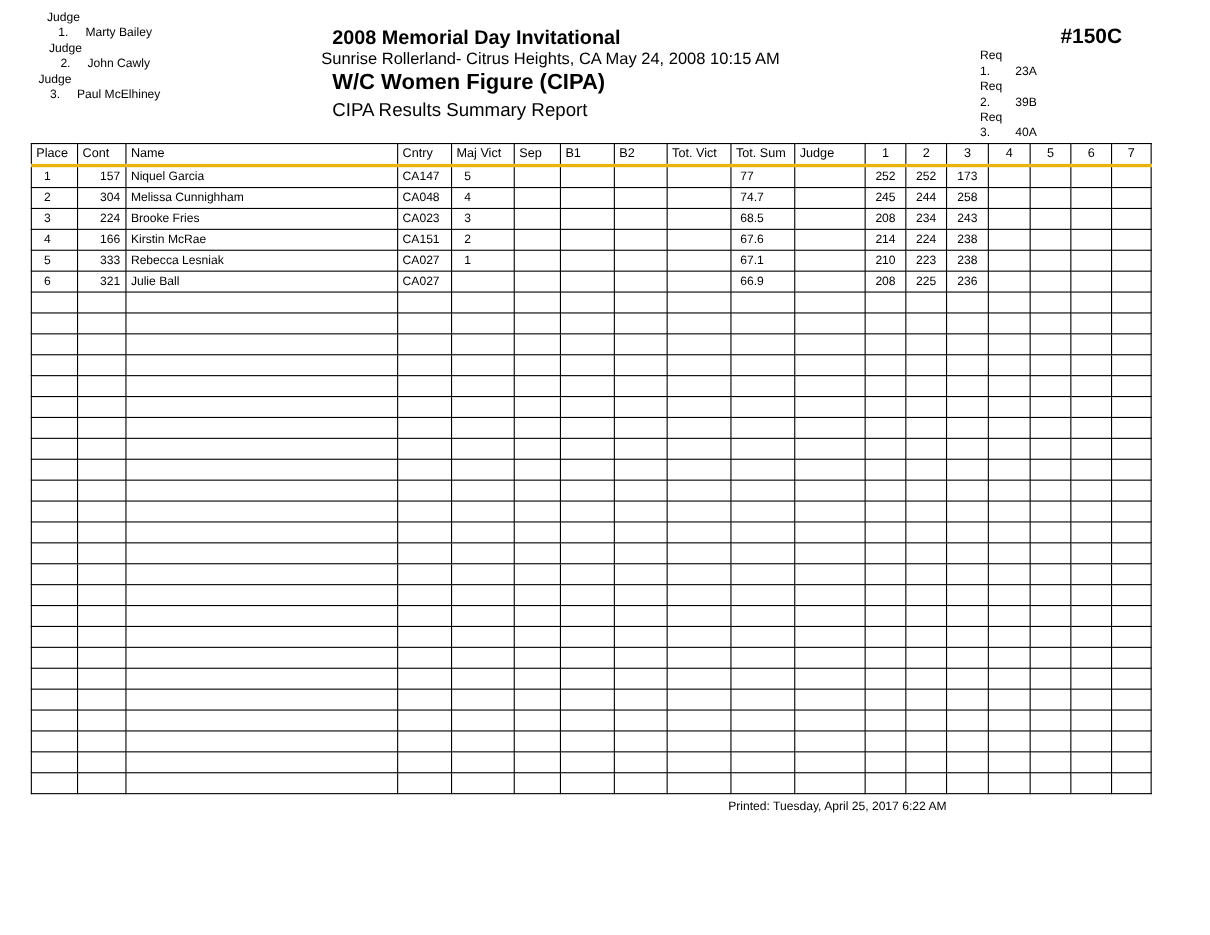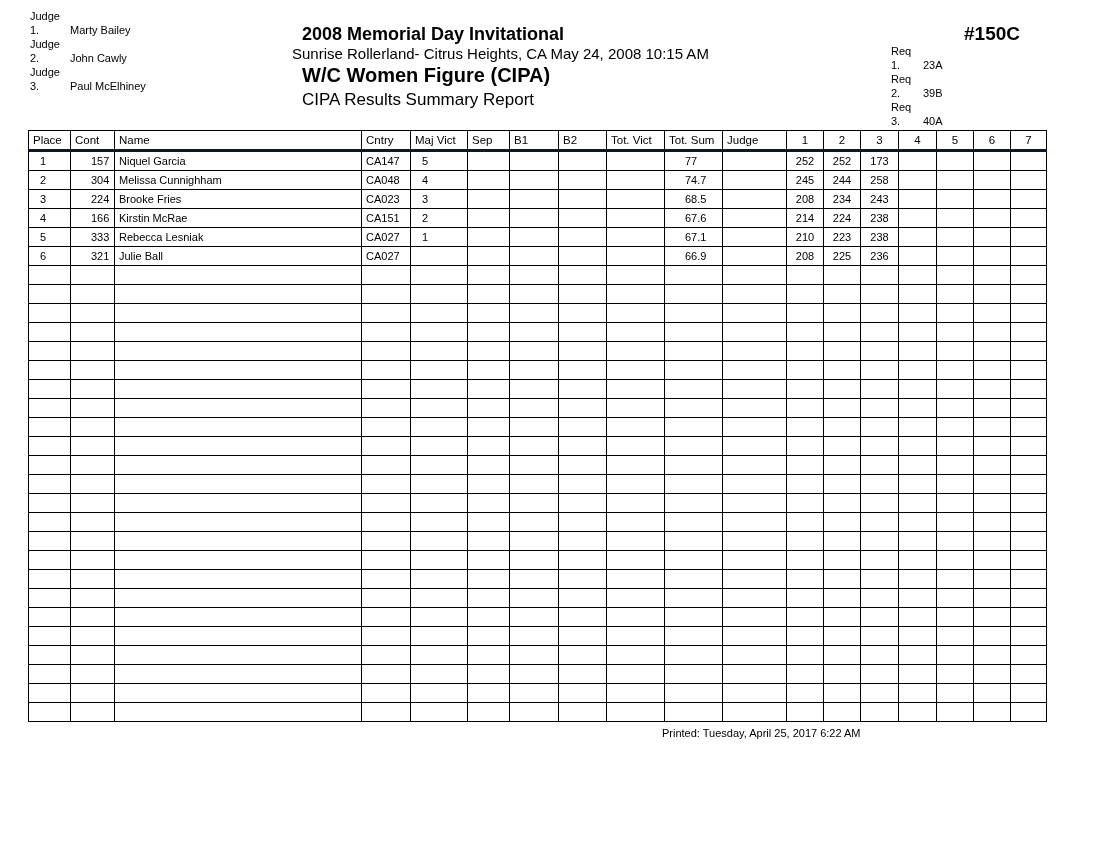--- a/index.html
+++ b/index.html
@@ -1,40 +1,40 @@
 <!DOCTYPE html>
 <html><head>
 <meta charset="utf-8">
 <style>
   html, body { margin:0; padding:0; background:#ffffff; }
   body { width:1100px; height:850px; position:relative; overflow:hidden;
          font-family:"Liberation Sans", sans-serif; color:#000; }
   .abs { position:absolute; }
-  .judges { left:30px; top:9px; font-size:11px; line-height:14px; }
+  .judges { left:30px; top:9px; font-size:11px; line-height:14px;text-align:center; }
   .judges .row span.lab { display:inline-block; width:40px; }
   .center { left:0; width:1100px; text-align:left; }
   .t1 { top:24px; font-size:18px; font-weight:bold; left:302px; width:500px; }
   .t2 { top:45px; font-size:15px; left:292px; width:500px; }
   .t3 { top:64px; font-size:20px; font-weight:bold; left:302px; width:500px; }
   .t4 { top:90px; font-size:17px; left:302px; width:500px; }
   .eventno { left:964px; top:23px; font-size:19px; font-weight:bold; }
   .reqs { left:891px; top:44px; font-size:11px; line-height:14px; }
   .reqs .row span.lab { display:inline-block; width:32px; }
 
   table.grid { position:absolute; left:28px; top:130px; border-collapse:collapse;
                table-layout:fixed; font-size:11px; }
   table.grid td, table.grid th { border:1.5px solid #000; height:18px; padding:0 0 0 4px;
                white-space:nowrap; overflow:hidden; font-weight:normal; text-align:left;
                line-height:17px; }
-  table.grid thead th { border-bottom:3px solid #0f172a; font-size:11.5px; }
+  table.grid thead th { border-bottom:3px solid #eab308; font-size:11.5px; }
   table.grid th.c, table.grid td.c { text-align:center; padding:0; }
   table.grid td.place { padding-left:11px; }
   table.grid td.cont { padding-left:20px; }
   table.grid td.maj { padding-left:11px; }
-  table.grid td.tsum { padding-left:20px; }
+  table.grid td.tsum { padding-left:8px; }
   .printed { left:662px; top:727px; font-size:11px; }
 </style>
 </head>
 <body>
 
 <div class="abs judges">
   <div class="row"><span class="lab">Judge  1.</span><span>Marty Bailey</span></div>
   <div class="row"><span class="lab">Judge  2.</span><span>John Cawly</span></div>
   <div class="row"><span class="lab">Judge  3.</span><span>Paul McElhiney</span></div>
 </div>

